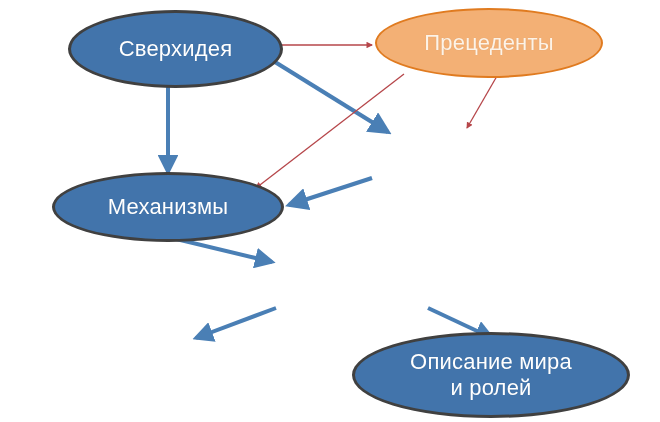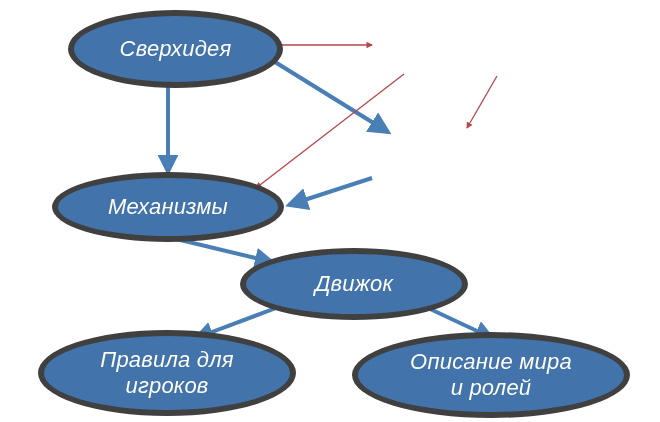--- a/index.html
+++ b/index.html
@@ -34,22 +34,21 @@
     border-radius: 50%;
     box-sizing: border-box;
     z-index: 2;
   }
   .node-blue {
     background: #4274ab;
     border: 1px solid #2e5party;
     border: 1px solid #2f5party;
   }
   .node-blue {
-    border: 6px solid #404040;
-    font-style: italic;
+    border: 3px solid #404040;
   }
   .node-orange {
     background: #f3b075;
     border: 2px solid #e07b20;
   }
   .node-label {
     color: #ffffff;
     font-size: 22px;
     line-height: 1.18;
     letter-spacing: 0.2px;
@@ -92,33 +91,29 @@
 
     <line x1="276" y1="308" x2="196" y2="338" stroke="#4a7fb5" stroke-width="4" marker-end="url(#arrow-blue)"></line>
 
     <line x1="428" y1="308" x2="492" y2="338" stroke="#4a7fb5" stroke-width="4" marker-end="url(#arrow-blue)"></line>
   </svg>
 
   <div class="node node-blue" style="left:68px; top:10px; width:215px; height:78px;">
     <span class="node-label">Сверхидея</span>
   </div>
 
+  <div class="node node-orange" style="left:375px; top:8px; width:228px; height:70px;">
+    <span class="node-label">Прецеденты</span>
+  </div>
 
 
   <div class="node node-blue" style="left:52px; top:172px; width:232px; height:70px;text-align:center;">
     <span class="node-label">Механизмы</span>
   </div>
 
-  <div class="node node-blue" style="left:240px; top:248px; width:228px; height:72px;">
-    <span class="node-label">Движок</span>
-  </div>
 
-  <div class="node node-blue" style="left:38px; top:330px; width:258px; height:86px;">
-    <span class="node-label">Правила для
-игроков</span>
-  </div>
 
   <div class="node node-blue" style="left:352px; top:332px; width:278px; height:86px;">
     <span class="node-label">Описание мира
 и ролей</span>
   </div>
 
 </div>
 
 </body></html>

